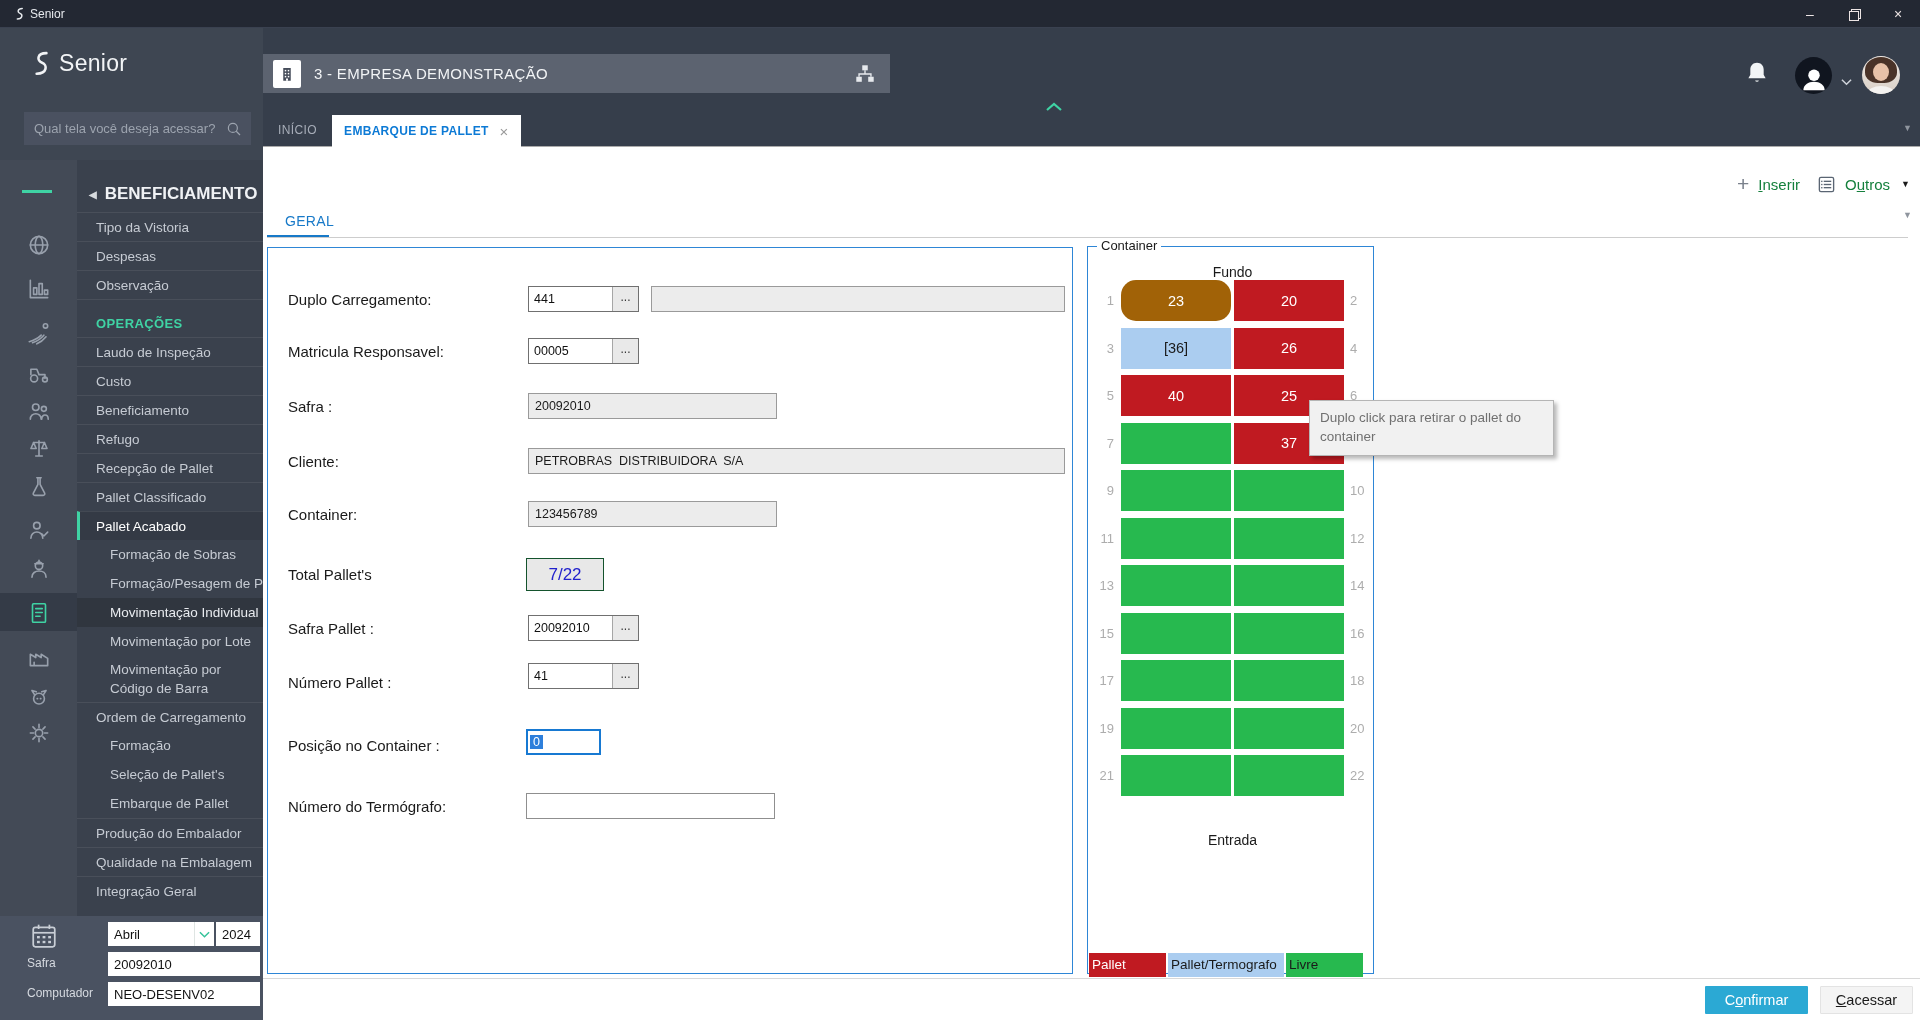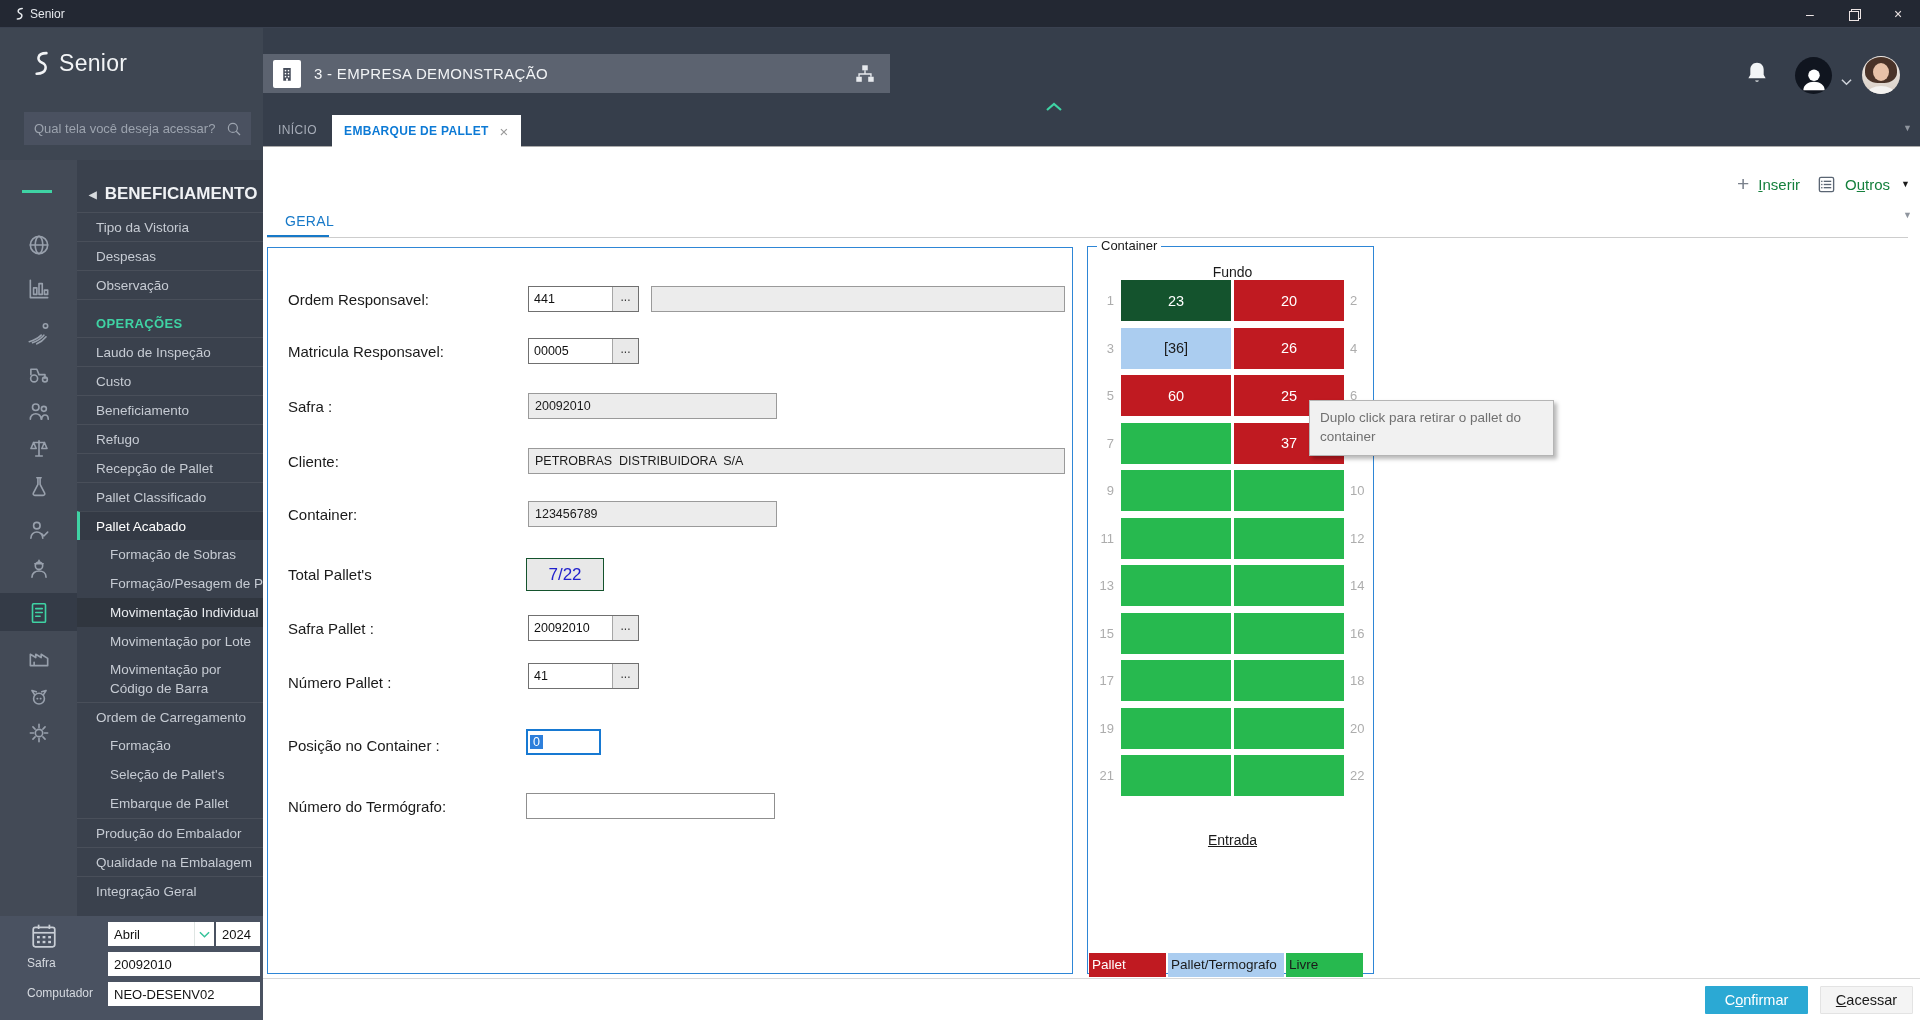--- a/index.html
+++ b/index.html
@@ -368,21 +368,21 @@
       <span class="tb-txt"><span>O</span><u>u</u><span>tros</span></span>
       <span class="caret caret-black">▼</span>
     </div>
     <div class="caret caret-content">▼</div>
 
     <div class="geral-tab">GERAL</div>
     <div class="geral-underline"></div>
     <div class="geral-hairline"></div>
 
     <div class="form-box">
-      <div class="f-label" style="top:43px;">Ordem Responsavel:</div>
+      <div class="f-label" style="top:43px;">Duplo Carregamento:</div>
       <div class="combo" style="top:38px;">
         <input value="441" style="">
         <span class="dots">...</span>
       </div>
       <div class="ro long" style="top:38px;"></div>
 
       <div class="f-label" style="top:95px;">Matricula Responsavel:</div>
       <div class="combo" style="top:90px;">
         <input value="00005" style="">
         <span class="dots">...</span>
@@ -420,33 +420,33 @@
       <div class="f-label" style="top:550px;">Número do Termógrafo:</div>
       <input class="txt-input" style="top: 545px;" value="">
     </div>
 
     <div class="container-box">
       <div class="cb-legend">Container</div>
       <div class="fundo" style="top:17px;">Fundo</div>
       <div id="grid">
           <div class="grid-row" style="top: 33px;">
             <span class="slot-num l">1</span>
-            <div class="slot c1 pallet" style="background: #14532d;">23</div>
+            <div class="slot c1 pallet" style="background: #a16207; border-radius: 15px;">23</div>
             <div class="slot c2 pallet" style="background: rgb(192, 26, 33);">20</div>
             <span class="slot-num r">2</span>
           </div>
           <div class="grid-row" style="top: 80.5px;">
             <span class="slot-num l">3</span>
             <div class="slot c1 termografo" style="background: rgb(171, 205, 240);">[36]</div>
             <div class="slot c2 pallet" style="background: rgb(192, 26, 33);">26</div>
             <span class="slot-num r">4</span>
           </div>
           <div class="grid-row" style="top: 128px;">
             <span class="slot-num l">5</span>
-            <div class="slot c1 pallet" style="background: rgb(192, 26, 33);">60</div>
+            <div class="slot c1 pallet" style="background: rgb(192, 26, 33);">40</div>
             <div class="slot c2 pallet" style="background: rgb(192, 26, 33);">25</div>
             <span class="slot-num r">6</span>
           </div>
           <div class="grid-row" style="top: 175.5px;">
             <span class="slot-num l">7</span>
             <div class="slot c1 livre" style="background: rgb(39, 185, 79);"></div>
             <div class="slot c2 pallet" style="background: rgb(192, 26, 33);">37</div>
             <span class="slot-num r">8</span>
           </div>
           <div class="grid-row" style="top: 223px;">
@@ -485,21 +485,21 @@
             <div class="slot c2 livre" style="background: rgb(39, 185, 79);"></div>
             <span class="slot-num r">20</span>
           </div>
           <div class="grid-row" style="top: 508px;">
             <span class="slot-num l">21</span>
             <div class="slot c1 livre" style="background: rgb(39, 185, 79);"></div>
             <div class="slot c2 livre" style="background: rgb(39, 185, 79);"></div>
             <span class="slot-num r">22</span>
           </div>
         </div>
-      <div class="entrada" style="top:585px;text-decoration:underline;">Entrada</div>
+      <div class="entrada" style="top:585px;">Entrada</div>
       <div class="legend-row" id="legend-row">
           <div class="legend-item pallet" style="left: 0px; width: 77px; background: rgb(192, 26, 33);">Pallet</div>
           <div class="legend-item termografo" style="left: 79px; width: 116px; background: rgb(171, 205, 240);">Pallet/Termografo</div>
           <div class="legend-item livre" style="left: 197px; width: 77px; background: rgb(39, 185, 79);">Livre</div>
         </div>
     </div>
 
     <div class="tooltip">Duplo click para retirar o pallet do container</div>
 
     <div class="footer-bar">

